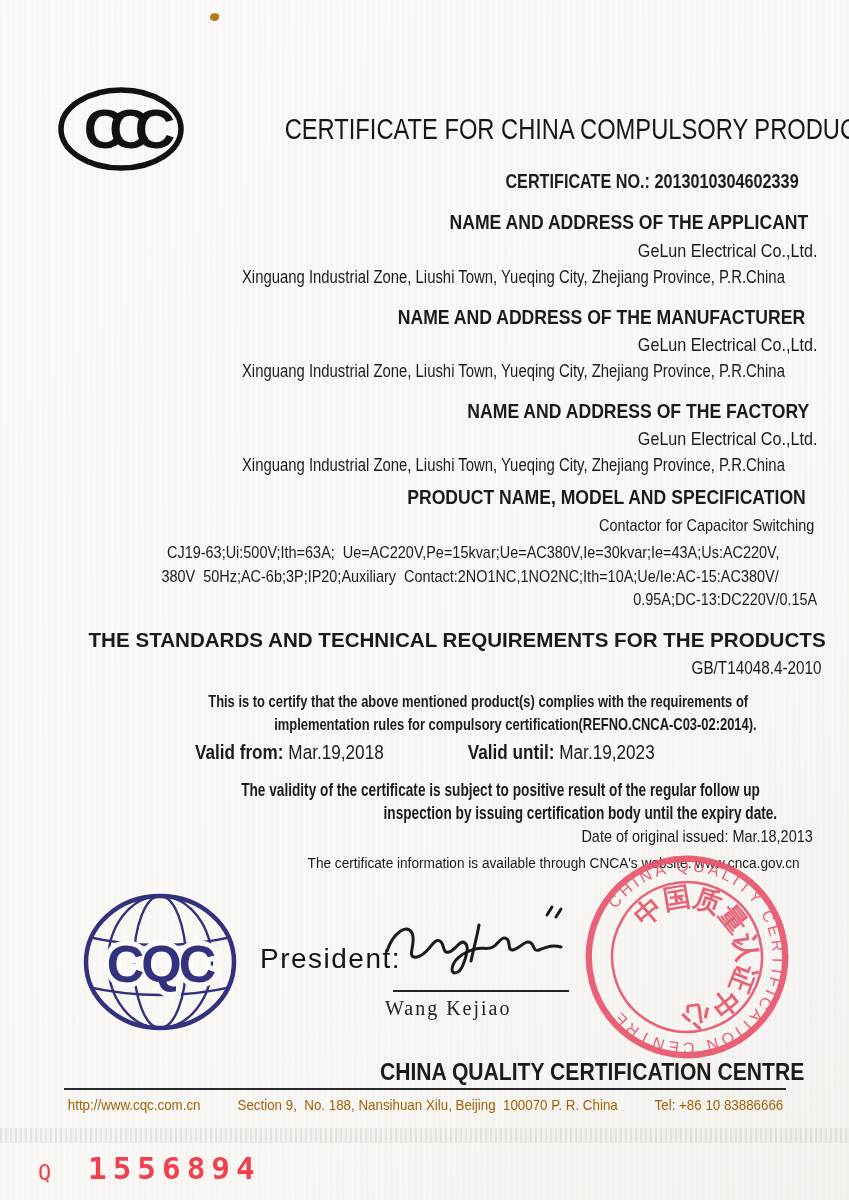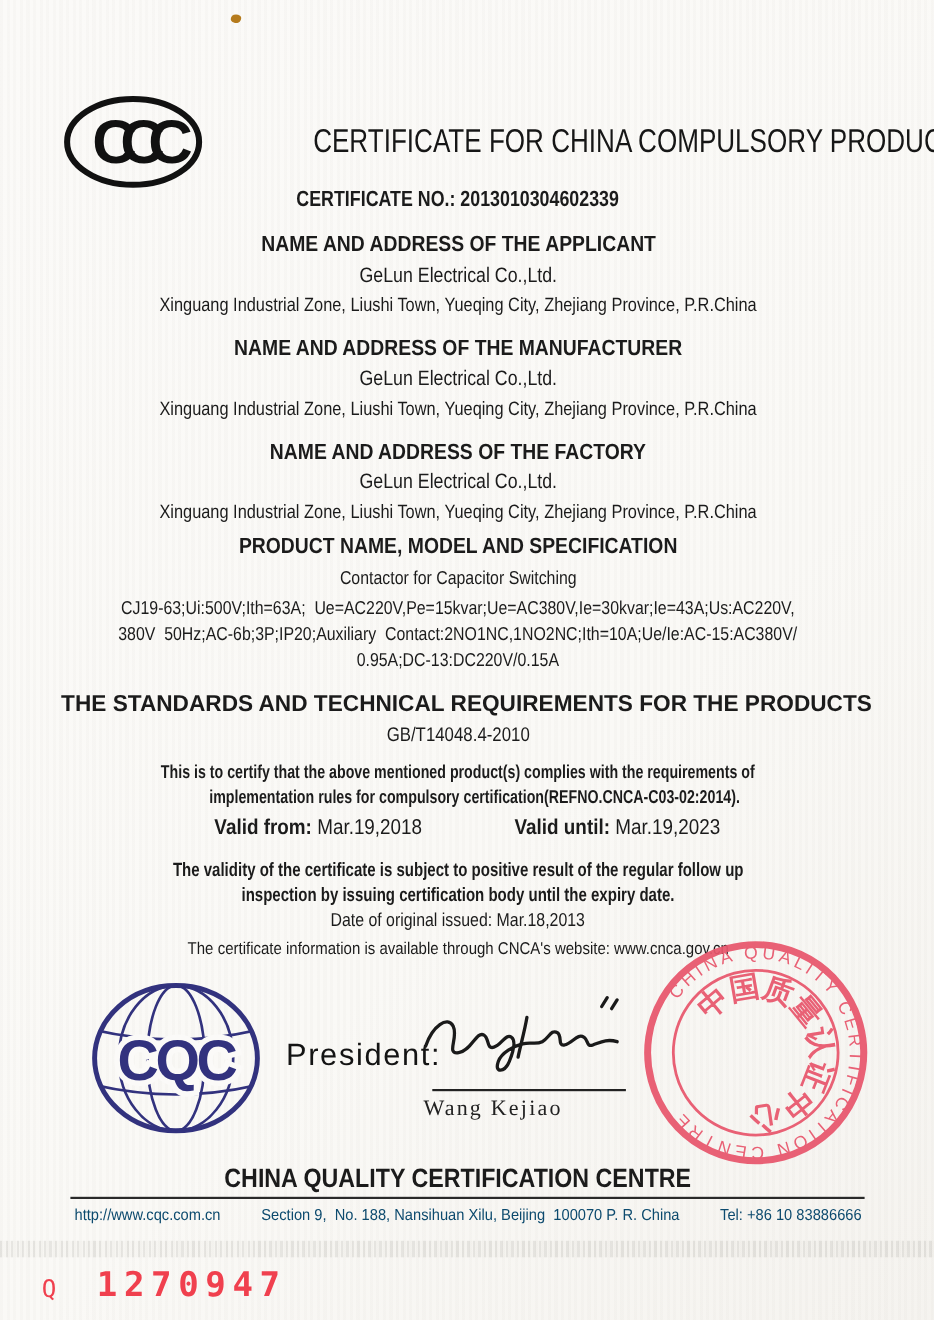--- a/index.html
+++ b/index.html
@@ -6,40 +6,40 @@
   body{
     width:849px;height:1200px;position:relative;overflow:hidden;
     background:linear-gradient(135deg,#fbfaf8 0%,#faf9f6 60%,#f5f3ef 100%);
     font-family:"Liberation Sans",sans-serif;color:#1b1b1b;
   }
   
   body::before{
     content:"";position:absolute;inset:0;pointer-events:none;
     background:repeating-linear-gradient(90deg,rgba(190,186,178,.06) 0 3px,rgba(255,255,255,0) 3px 6px);
   }
-  .line{position:absolute;left:0;right:16px;text-align:center;white-space:nowrap;}
+  .line{position:absolute;left:0;right:16px;text-align:right;white-space:nowrap;}
   .line>span{display:inline-block;white-space:pre;transform-origin:center;}
   .b{font-weight:bold;}
   .sx76>span{transform:scaleX(.76);}
   .sx78>span{transform:scaleX(.78);}
   .sx81>span{transform:scaleX(.81);}
   .sx85>span{transform:scaleX(.85);}
   .sx88>span{transform:scaleX(.88);}
   .sx98>span{transform:scaleX(.98);}
   .speck{position:absolute;left:210px;top:13px;width:9px;height:8px;background:#b57b1d;border-radius:60% 40% 55% 45%;transform:rotate(20deg);}
   .title-wrap{position:absolute;left:182px;top:112px;width:632px;text-align:center;white-space:nowrap;font-size:30px;letter-spacing:0;color:#161616;}
   .title-wrap>span{display:inline-block;white-space:pre;transform:scaleX(.79);transform-origin:center;}
   .valid-row{position:absolute;left:0;right:0;top:741px;text-align:center;white-space:nowrap;font-size:19.5px;}
   .valid-row .grp{display:inline-block;white-space:pre;transform:scaleX(.88);transform-origin:center;}
   .valid-row .gap{display:inline-block;width:58px;}
   .president{position:absolute;left:260px;top:943px;font-size:28px;letter-spacing:1.5px;color:#141414;}
   .sig-line{position:absolute;left:393px;top:990px;width:176px;height:2px;background:#222;}
   .sig-name{position:absolute;left:385px;top:997px;width:192px;text-align:left;font-family:"Liberation Serif",serif;font-size:20px;letter-spacing:2px;color:#222;}
   .footer-rule{position:absolute;left:64px;top:1088px;width:722px;height:2px;background:#2a2a2a;}
-  .footer-row{position:absolute;left:62px;right:60px;top:1097px;display:flex;justify-content:space-between;align-items:center;font-size:14.5px;color:#0c4a6e;}
+  .footer-row{position:absolute;left:62px;right:60px;top:1097px;display:flex;justify-content:space-between;align-items:center;font-size:14.5px;color:#a16207;}
   .footer-row .cell{white-space:pre;transform:scaleX(.92);transform-origin:center;}
   .scan-band{position:absolute;left:0;top:1128px;width:849px;height:15px;opacity:.55;
     background:repeating-linear-gradient(90deg,rgba(150,148,140,.35) 0 2px,rgba(225,222,214,.25) 2px 5px);}
   .serial{position:absolute;left:30px;top:1150px;color:#f0404e;font-family:"DejaVu Sans Mono",monospace;}
   .serial .q{position:absolute;left:8px;top:10px;font-size:22px;}
   .serial .num{position:absolute;left:58px;top:0;font-size:31px;letter-spacing:6px;font-weight:bold;}
   .stamp{position:absolute;left:580px;top:850px;width:214px;height:214px;opacity:.93;}
   .cqc-logo{position:absolute;left:80px;top:890px;width:160px;height:150px;}
   .ccc-logo{position:absolute;left:56px;top:86px;width:130px;height:86px;}
   .sig-svg{position:absolute;left:383px;top:903px;width:196px;height:88px;}
@@ -139,14 +139,14 @@
 <div class="footer-rule"></div>
 <div class="footer-row">
   <div class="cell">http://www.cqc.com.cn</div>
   <div class="cell">Section 9,  No. 188, Nansihuan Xilu, Beijing  100070 P. R. China</div>
   <div class="cell">Tel: +86 10 83886666</div>
 </div>
 
 <div class="scan-band"></div>
 <div class="serial">
   <div class="q">Q</div>
-  <div class="num">1270947</div>
+  <div class="num">1556894</div>
 </div>
 
 </body></html>

